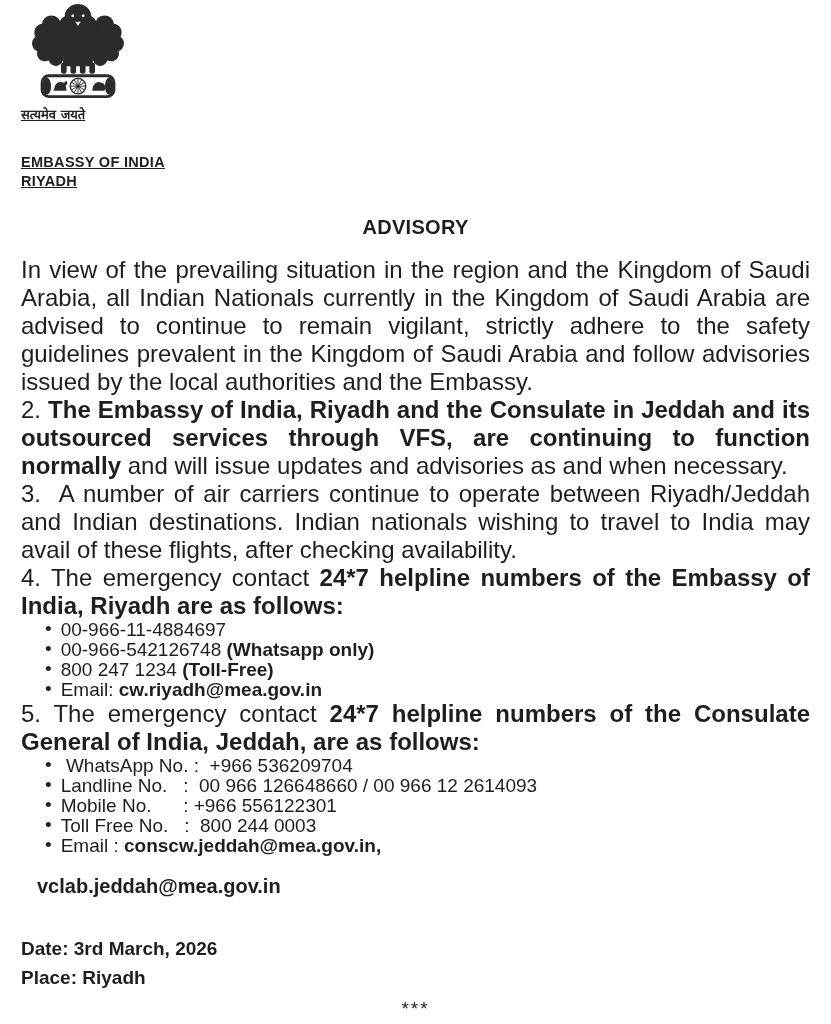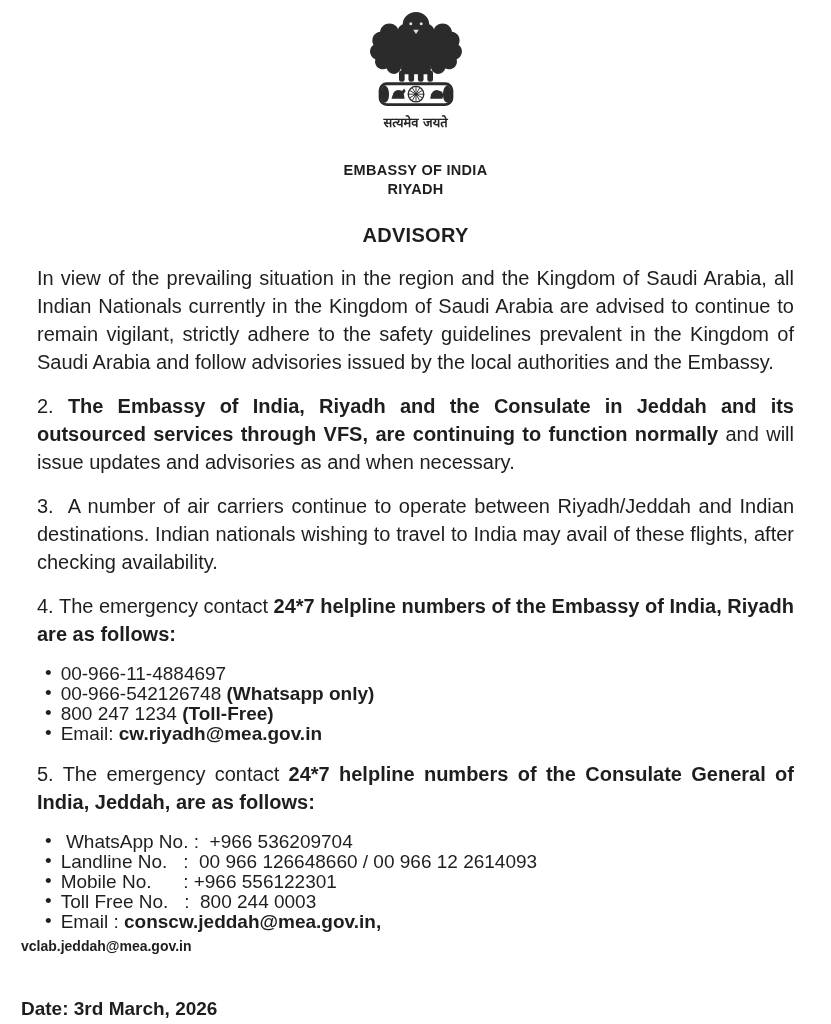--- a/index.html
+++ b/index.html
@@ -9,21 +9,21 @@
     height: 1024px;
     margin: 0 auto;
     background: #ffffff;
     color: #1e1e1e;
     font-family: "Liberation Sans", sans-serif;
     box-sizing: border-box;
     padding: 0 21px;
     overflow: hidden;
   }
   
-  .doc-header { text-align: center; padding-top: 10px; }
+  .doc-header { text-align: left; padding-top: 2px; text-decoration: underline; }
   .emblem-wrap { display: block; line-height: 0; }
   .emblem-wrap svg { display: inline-block; }
   .motto {
     font-family: "DejaVu Sans", sans-serif;
     font-size: 13px;
     font-weight: 700;
     line-height: 16px;
     margin-top: 1px;
     color: #262626;
   }
@@ -32,38 +32,38 @@
   
   .title {
     text-align: center;
     font-size: 20px;
     font-weight: 700;
     letter-spacing: .3px;
     margin: 25px 0 17px 0;
   }
   
   .doc-body p.para {
-    margin: 16px;
-    font-size: 20px;
+    margin: 0;
+    font-size: 24px;
     line-height: 28px;
     text-align: justify;
     white-space: pre-wrap;
   }
   ul.contact-list {
     list-style: none;
     margin: 0;
     padding: 0 0 0 24px;
   }
   ul.contact-list li {
     font-size: 19px;
     line-height: 20px;
     white-space: pre-wrap;
   }
   .bullet { display: inline-block; margin-right: 9px; transform: translateY(-1px); }
-  p.continuation { margin: 0; font-size: 14px; line-height: 28px; white-space: pre-wrap; }
+  p.continuation { margin: 16px; font-size: 20px; line-height: 28px; white-space: pre-wrap; }
   
   .doc-footer { margin-top: 34px; }
   .doc-footer p { margin: 0; font-size: 19px; line-height: 29px; font-weight: 700; }
   .end-marker {
     text-align: center;
     font-weight: 400 !important;
     letter-spacing: 2px;
     margin-top: 2px !important;
   }
 </style>

